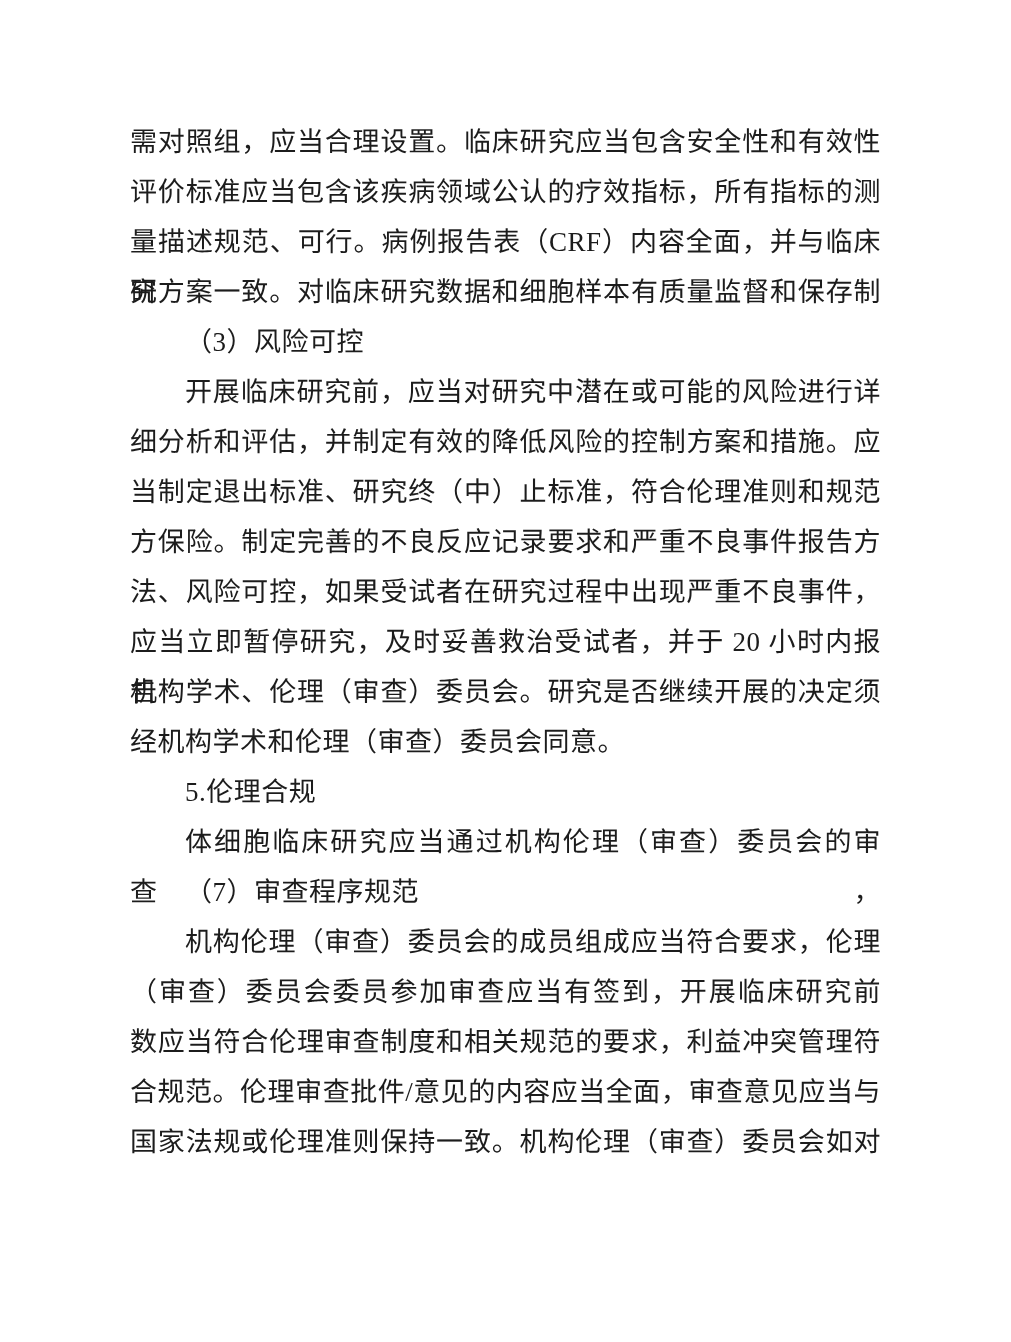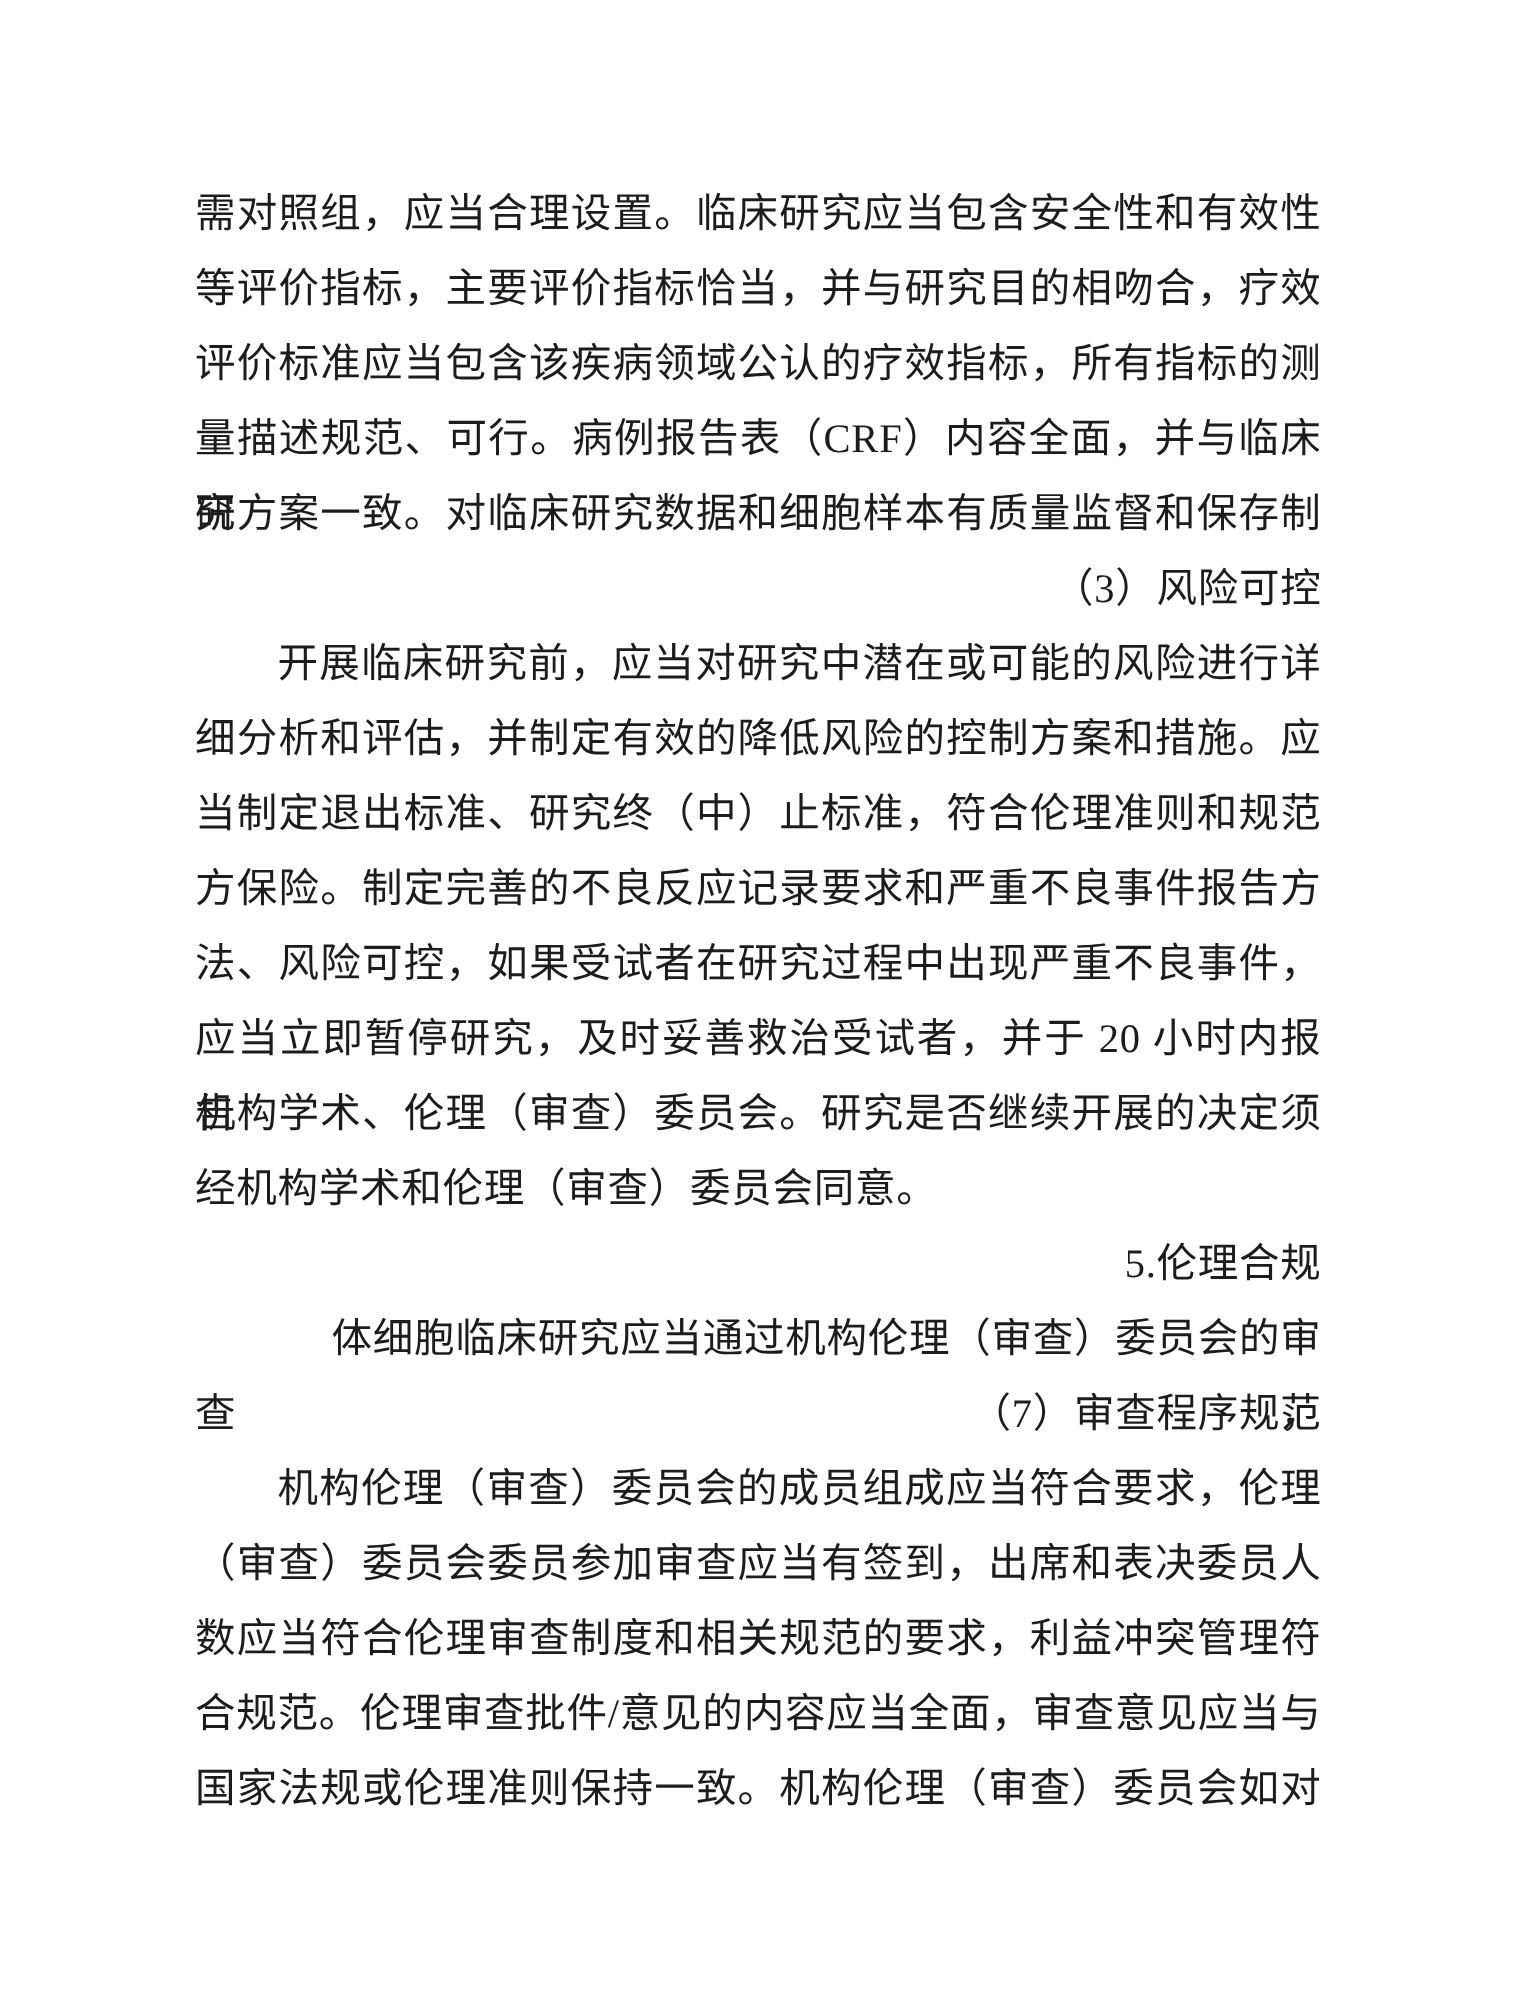--- a/index.html
+++ b/index.html
@@ -34,44 +34,42 @@
   }
   
   .just {
     text-align: justify;
     text-align-last: justify;
     text-justify: inter-character;
   }
   
   .indent {
     text-indent: 55px;
-    text-align: right;
   }
 </style>
 </head>
 <body>
 
 <div class="page">
   <div class="textblock">
     <div class="line just">需对照组，应当合理设置。临床研究应当包含安全性和有效性</div>
-    <div class="line just">等评价指标，主要评价指标恰当，并与研究目的相吻合，疗效</div>
     <div class="line just">评价标准应当包含该疾病领域公认的疗效指标，所有指标的测</div>
     <div class="line just">量描述规范、可行。病例报告表（CRF）内容全面，并与临床研</div>
     <div class="line just">究方案一致。对临床研究数据和细胞样本有质量监督和保存制</div>
     <div class="line indent">（3）风险可控</div>
     <div class="line indent just">开展临床研究前，应当对研究中潜在或可能的风险进行详</div>
     <div class="line just">细分析和评估，并制定有效的降低风险的控制方案和措施。应</div>
     <div class="line just">当制定退出标准、研究终（中）止标准，符合伦理准则和规范</div>
     <div class="line just">方保险。制定完善的不良反应记录要求和严重不良事件报告方</div>
     <div class="line just">法、风险可控，如果受试者在研究过程中出现严重不良事件，</div>
     <div class="line just">应当立即暂停研究，及时妥善救治受试者，并于 20 小时内报告</div>
     <div class="line just">机构学术、伦理（审查）委员会。研究是否继续开展的决定须</div>
     <div class="line">经机构学术和伦理（审查）委员会同意。</div>
     <div class="line indent">5.伦理合规</div>
     <div class="line indent just">体细胞临床研究应当通过机构伦理（审查）委员会的审查，</div>
     <div class="line indent">（7）审查程序规范</div>
     <div class="line indent just">机构伦理（审查）委员会的成员组成应当符合要求，伦理</div>
-    <div class="line just">（审查）委员会委员参加审查应当有签到，出席和表决委员人</div>
+    <div class="line just">（审查）委员会委员参加审查应当有签到，开展临床研究前</div>
     <div class="line just">数应当符合伦理审查制度和相关规范的要求，利益冲突管理符</div>
     <div class="line just">合规范。伦理审查批件/意见的内容应当全面，审查意见应当与</div>
     <div class="line just">国家法规或伦理准则保持一致。机构伦理（审查）委员会如对</div>
   </div>
 </div>
 
 </body></html>

